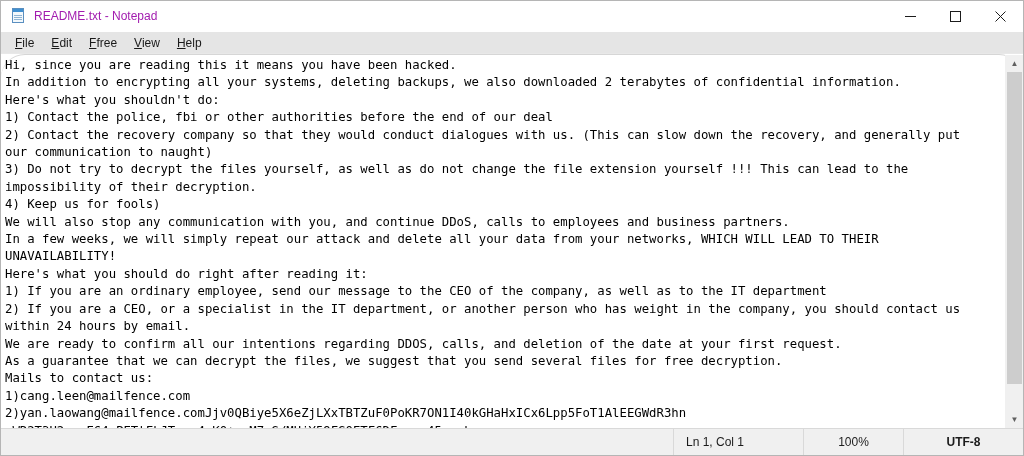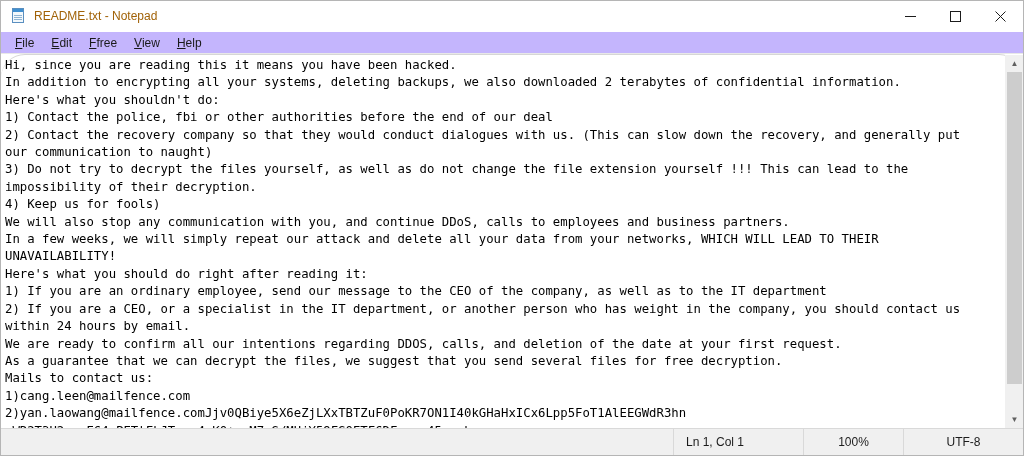--- a/index.html
+++ b/index.html
@@ -71,21 +71,21 @@
     width: 8px;
     height: 1px;
     background: #8fb4d4;
   }
   .app-icon .l1 { top: 7px; }
   .app-icon .l2 { top: 9px; }
   .app-icon .l3 { top: 11px; }
 
   .window-title {
     font-size: 12px;
-    color: #a16207;
+    color: #a21caf;
     white-space: nowrap;
   }
 
   .window-buttons {
     display: flex;
     height: 30px;
   }
   .win-btn {
     width: 45px;
     height: 30px;
@@ -96,21 +96,21 @@
   }
   .win-btn svg { display: block; }
 
   
   .menubar {
     height: 21px;
     min-height: 21px;
     display: flex;
     align-items: center;
     padding-left: 6px;
-    background: #c4b5fd;
+    background: #e5e5e5;
     border-bottom: 1px solid #e8e8e8;
   }
   .menu-item {
     font-size: 12px;
     color: #1a1a1a;
     padding: 2px 9px 2px 8px;
     white-space: nowrap;
   }
   .menu-item .u {
     text-decoration: underline;
@@ -190,21 +190,21 @@
     display: flex;
     align-items: center;
     border-left: 1px solid #d9d9d9;
     padding: 12px 12px;
     box-sizing: border-box;
     white-space: nowrap;
   }
   .sc-pos { width: 130px; }
   .sc-zoom { width: 100px; justify-content: center; }
   .sc-eol { width: 110px; justify-content: center; }
-  .sc-enc { width: 120px; justify-content: center; }
+  .sc-enc { width: 120px; justify-content: center; font-weight: bold; }
 </style>
 </head>
 <body>
 
 <div class="window">
 
   <div class="titlebar">
     <div class="title-left">
       <span class="app-icon">
         <span class="page"></span>

